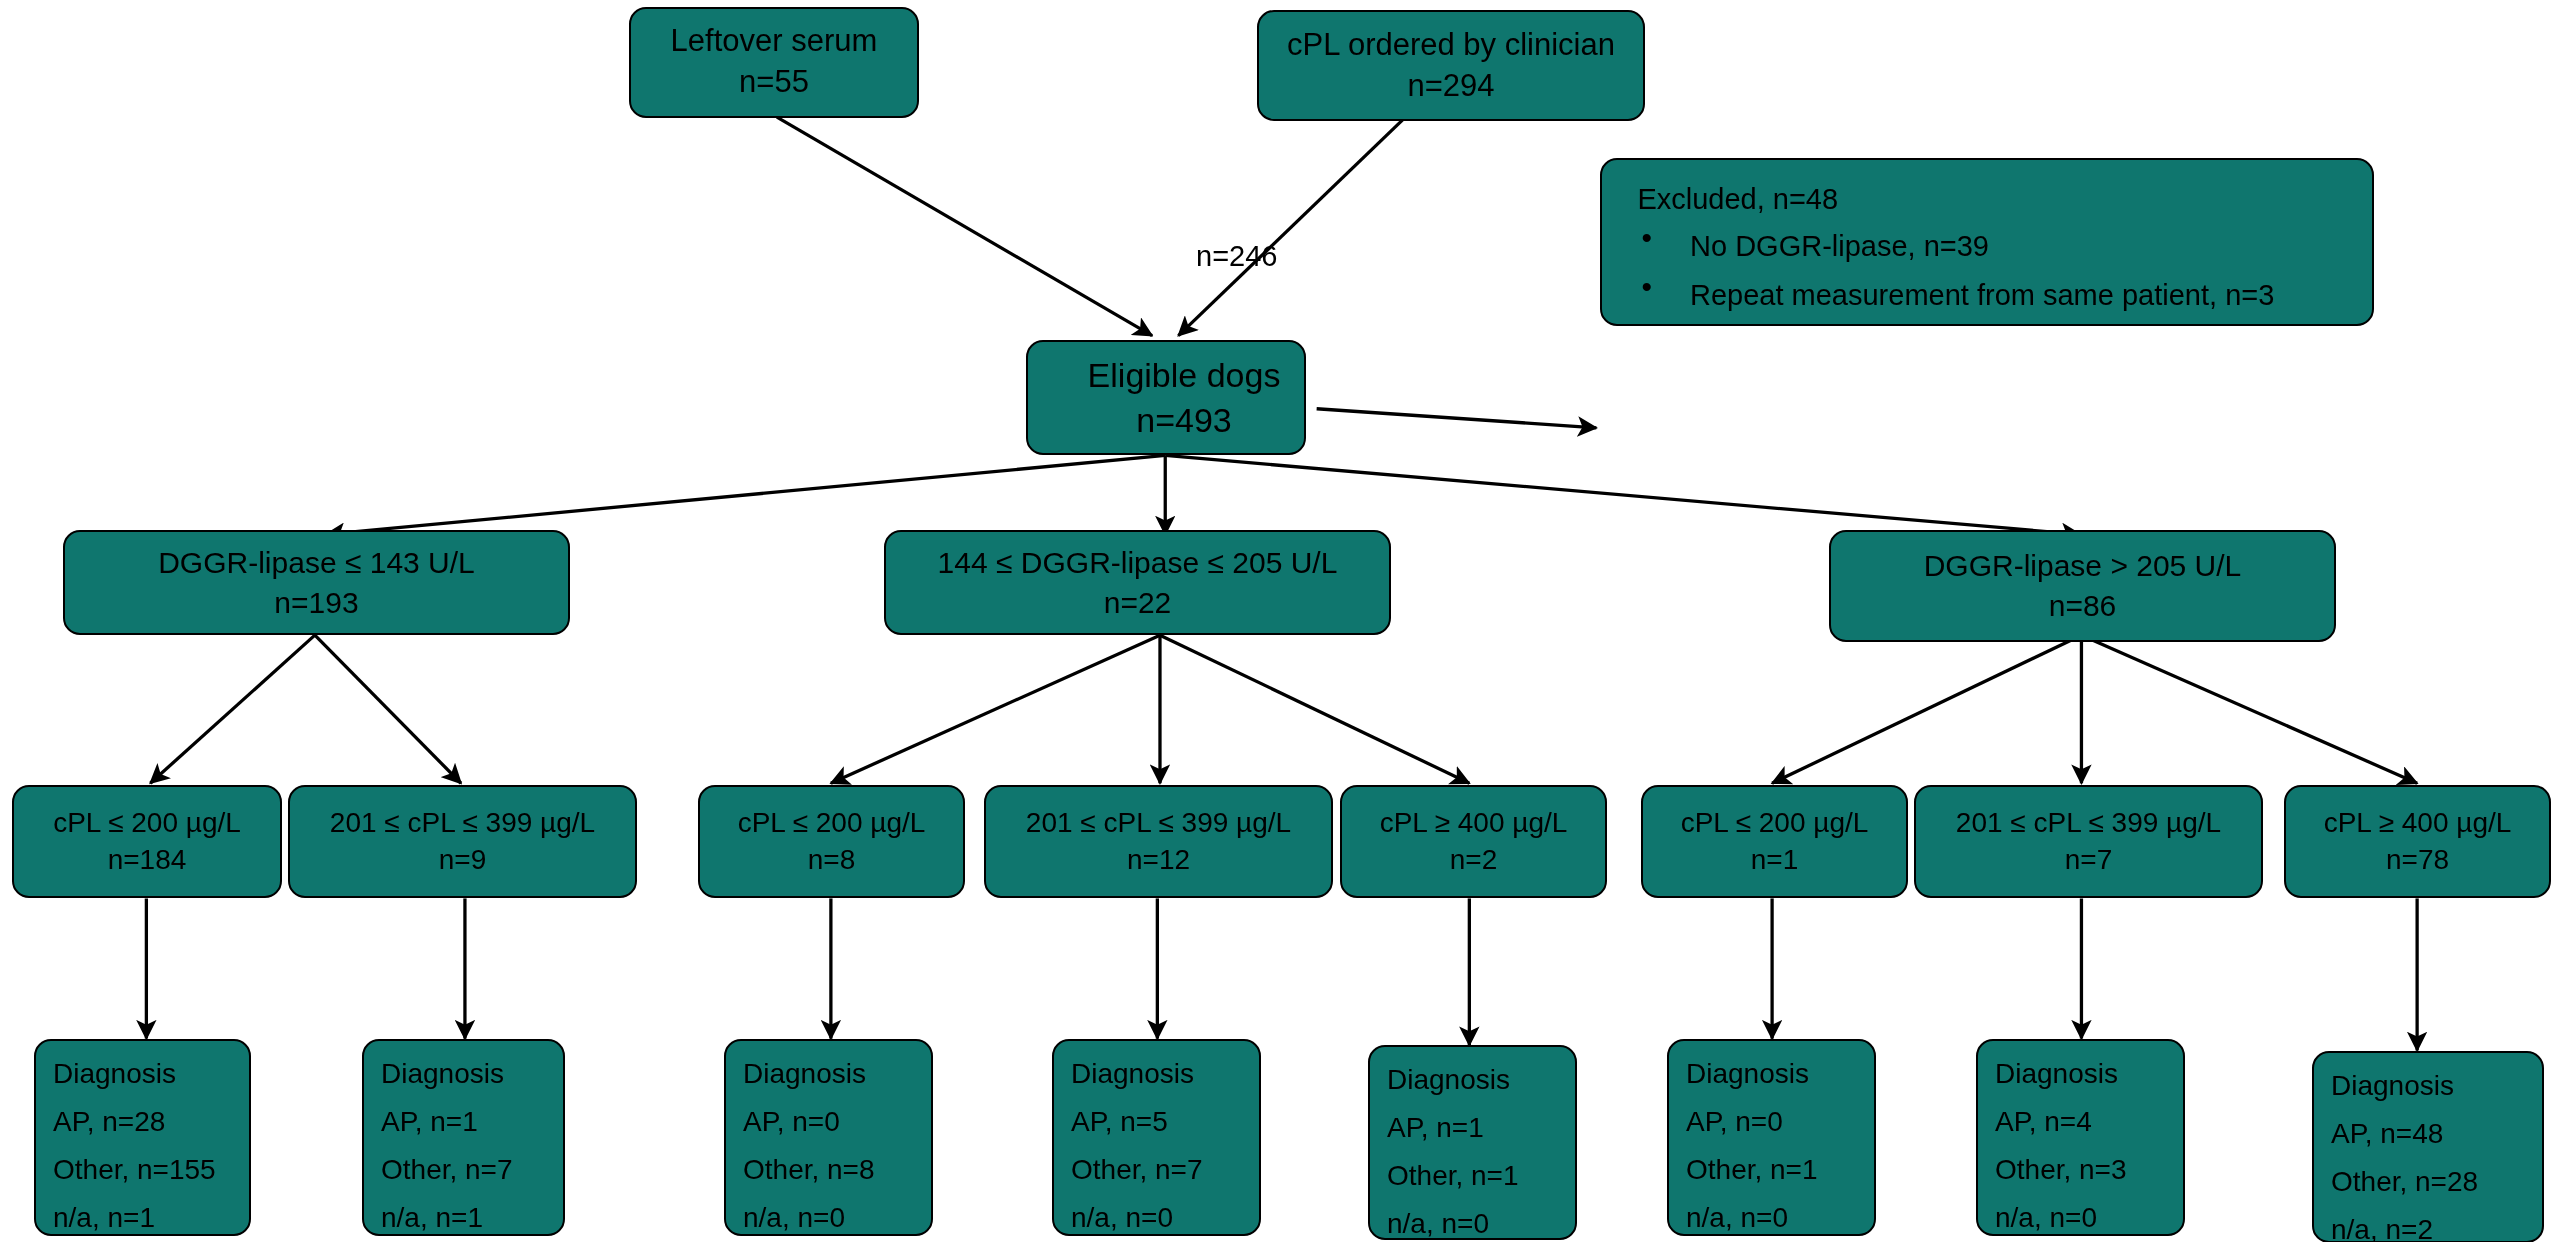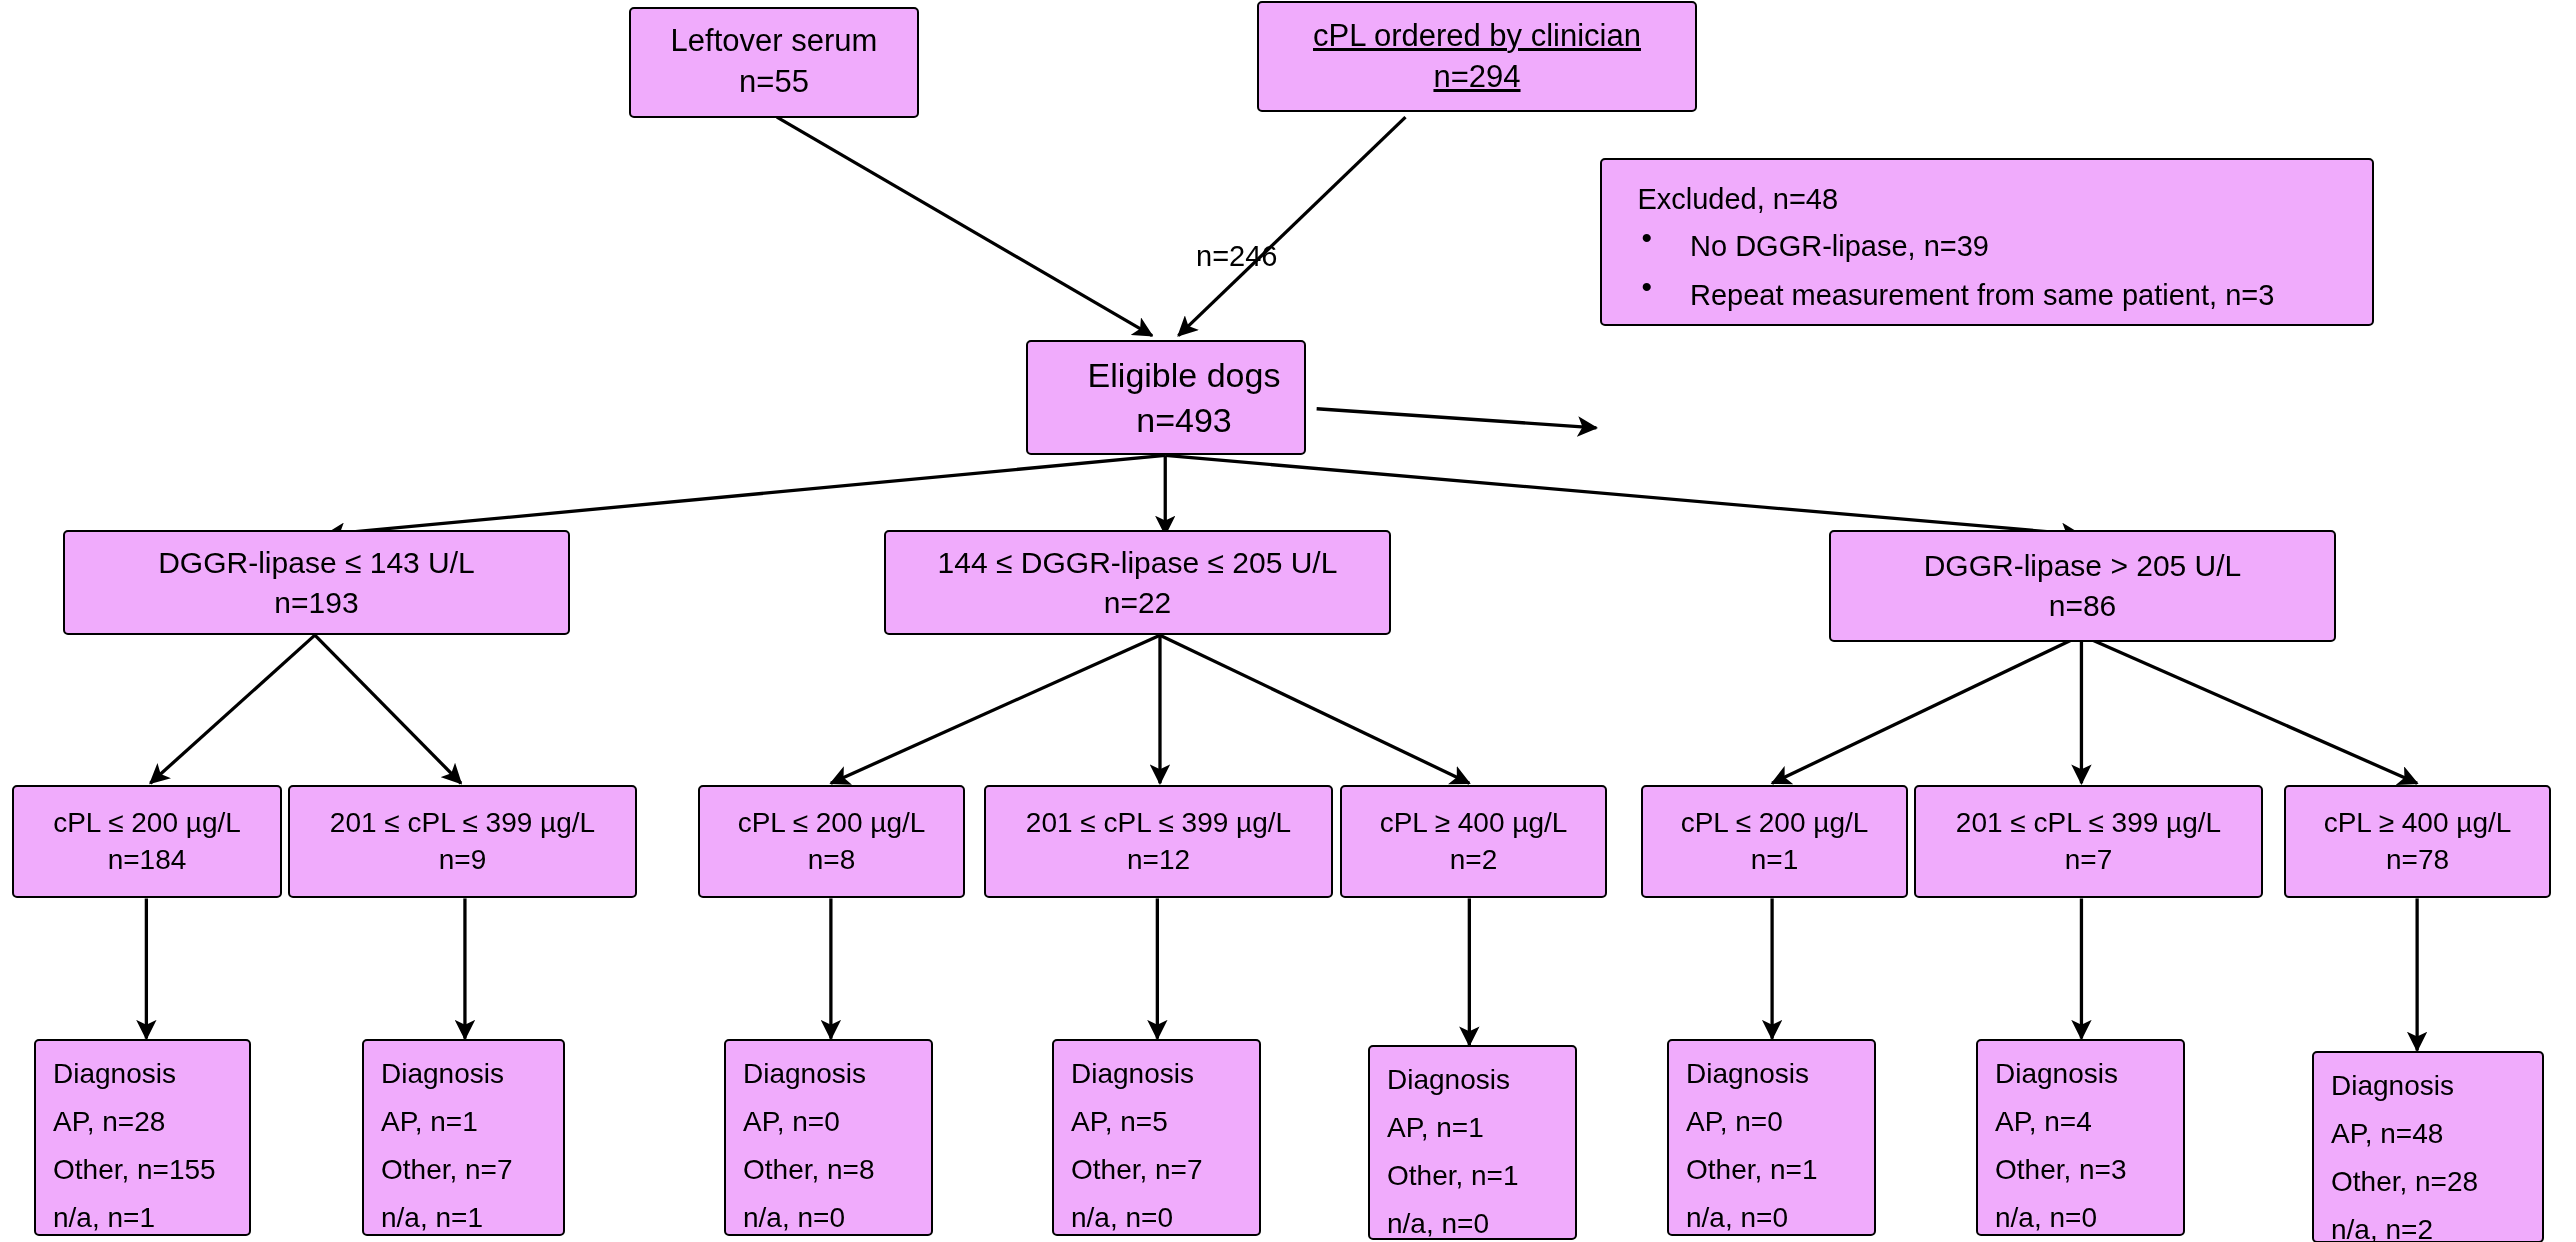--- a/index.html
+++ b/index.html
@@ -23,23 +23,23 @@
     position: absolute;
     left: 0;
     top: 0;
     width: 2576px;
     height: 1242px;
     pointer-events: none;
   }
   .node {
     position: absolute;
     box-sizing: border-box;
-    background: #f0abfc;
+    background: #0f766e;
     border: 2.6px solid #000000;
-    border-radius: 5px;
+    border-radius: 17px;
     display: flex;
     flex-direction: column;
     justify-content: center;
     align-items: center;
     text-align: center;
     line-height: 1.32;
     z-index: 2;
   }
   .node .ln {
     display: block;
@@ -128,21 +128,21 @@
 
       <path d="M 2000 621 L 2425 650"></path>
     </g>
   </svg>
 
   <div class="node f-top" style="left:629px; top:6.6px; width:290px; height:111px;">
     <span class="ln">Leftover serum</span>
     <span class="ln">n=55</span>
   </div>
 
-  <div class="node f-top" style="left:1257px; top:1px; width:440px; height:111px;text-decoration:underline;">
+  <div class="node f-top" style="left:1257px; top:10px; width:388px; height:111px;">
     <span class="ln">cPL ordered by clinician</span>
     <span class="ln">n=294</span>
   </div>
 
   <span class="edge-label" style="left:1196px; top:240px;">n=246</span>
 
   <div class="node left-align f-excl" style="left:1600px; top:158px; width:774px; height:168px; padding:20px 16px 0 17px;">
     <div class="excl-title">Excluded, n=48</div>
     <ul class="excl-list">
       <li>

